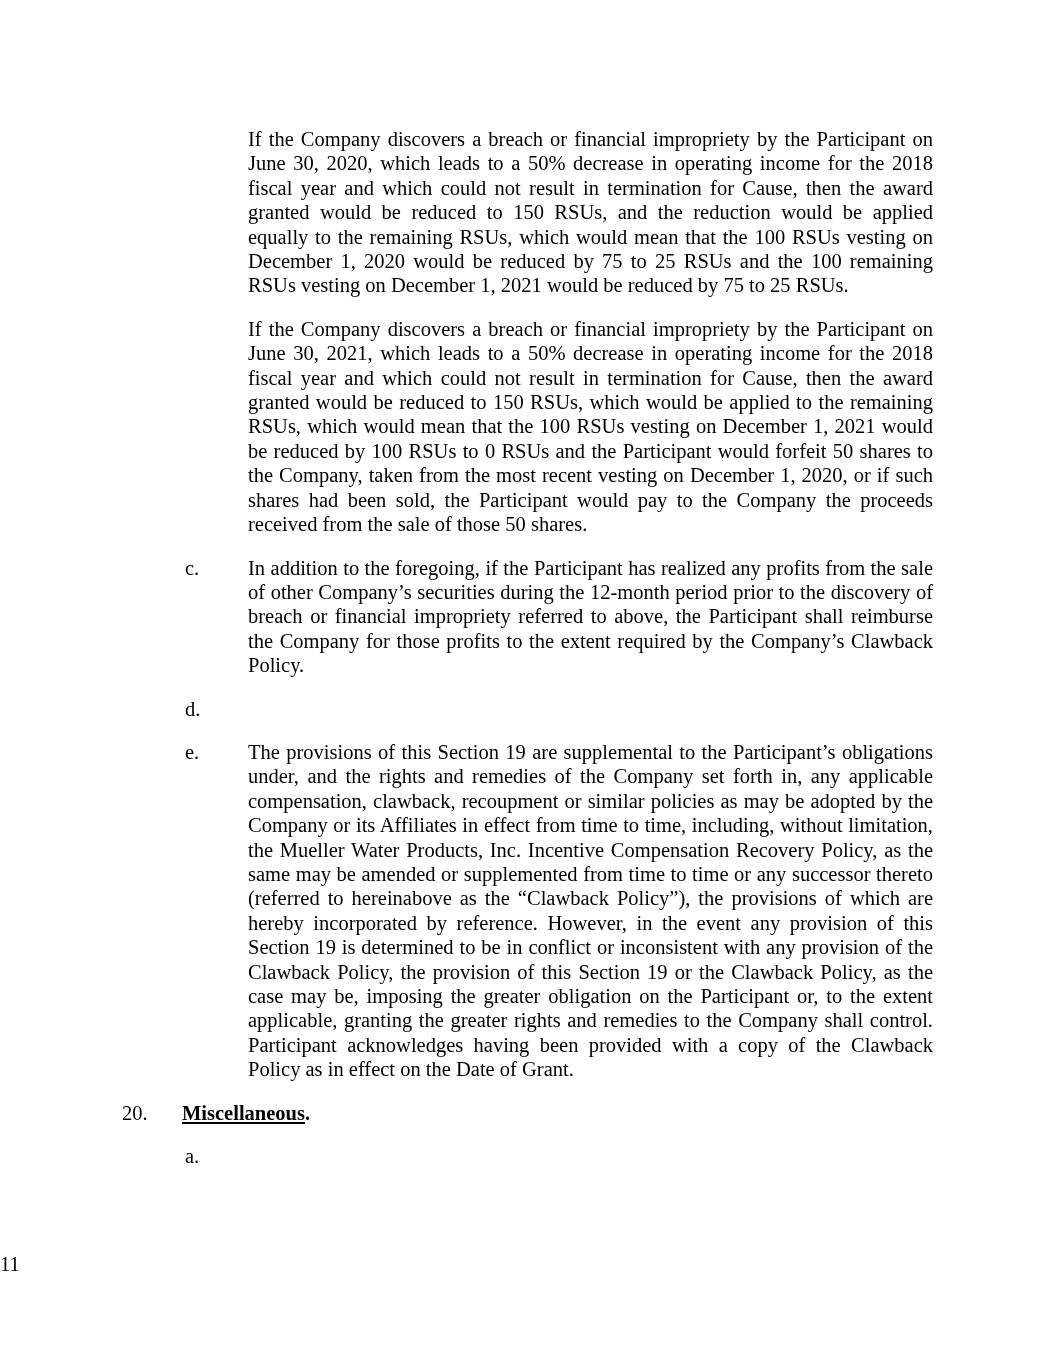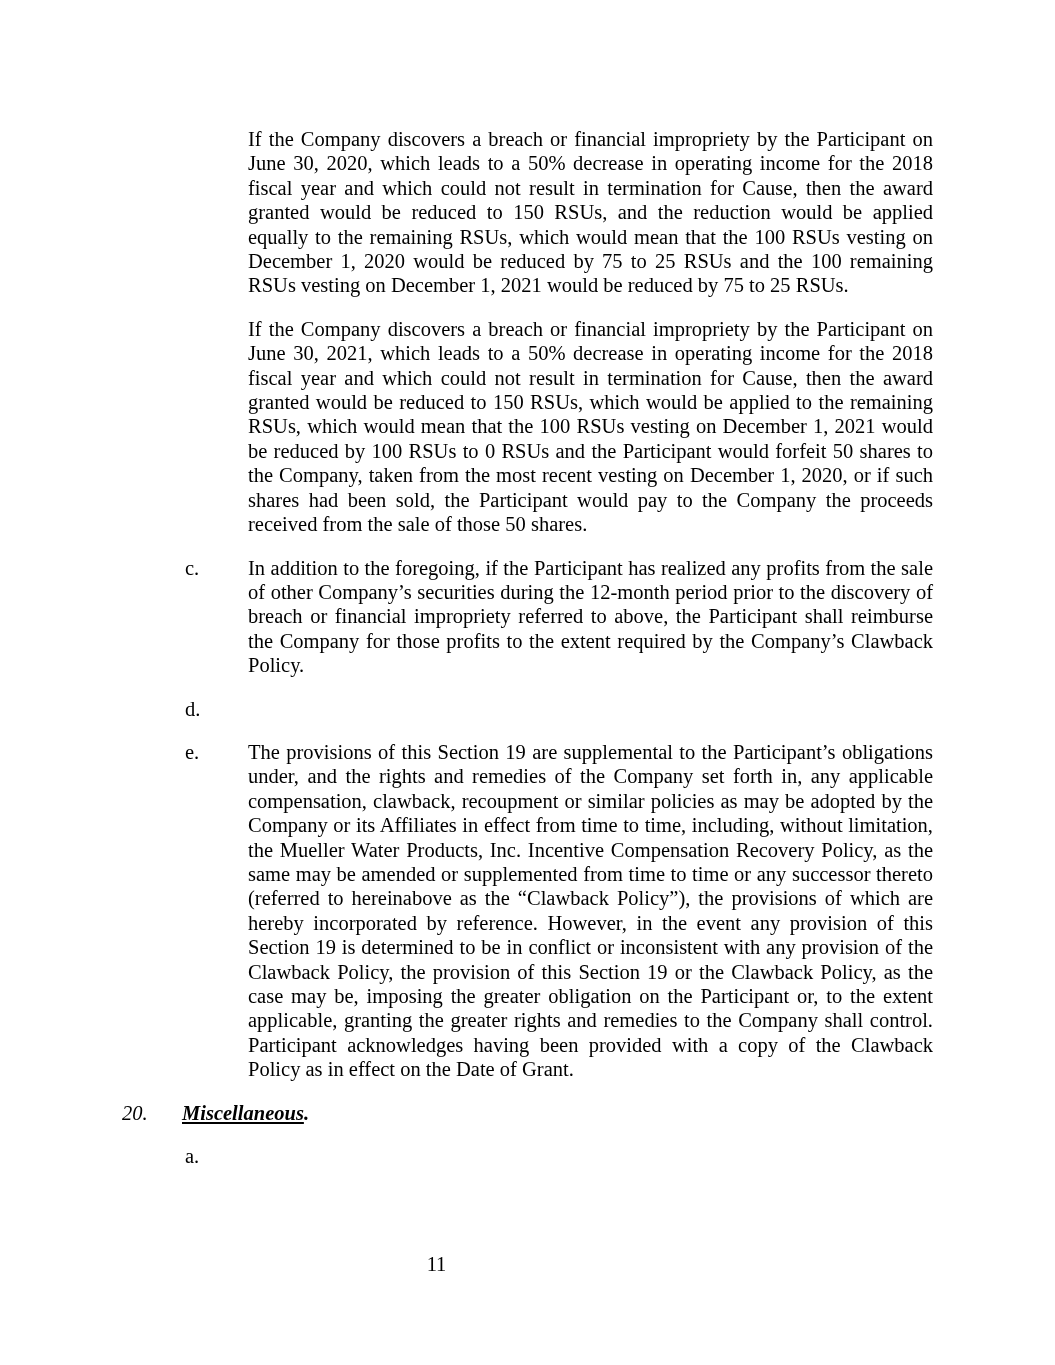--- a/index.html
+++ b/index.html
@@ -39,38 +39,37 @@
     text-align: left;
   }
   .item-text {
     width: 685px;
     text-align: justify;
     text-align-last: left;
   }
   .section-head {
     display: flex;
     margin: 0 0 19px 122px;
-    font-style: italic;
   }
   .section-num {
     width: 60px;
     flex-shrink: 0;
   }
   .section-title {
     font-weight: 700;
   }
   .section-title .underlined {
     text-decoration: underline;
   }
   .page-number {
     position: absolute;
     top: 1252px;
     left: 0;
     width: 873px;
-    text-align: center;
+    text-align: left;
   }
 </style>
 </head>
 <body>
 
 <div class="doc-page">
   <div class="content">
 
     <p class="para">If the Company discovers a breach or financial impropriety by the Participant on June 30, 2020, which leads to a 50% decrease in operating income for the 2018 fiscal year and which could not result in termination for Cause, then the award granted would be reduced to 150 RSUs, and the reduction would be applied equally to the remaining RSUs, which would mean that the 100 RSUs vesting on December 1, 2020 would be reduced by 75 to 25 RSUs and the 100 remaining RSUs vesting on December 1, 2021 would be reduced by 75 to 25 RSUs.</p>
 

